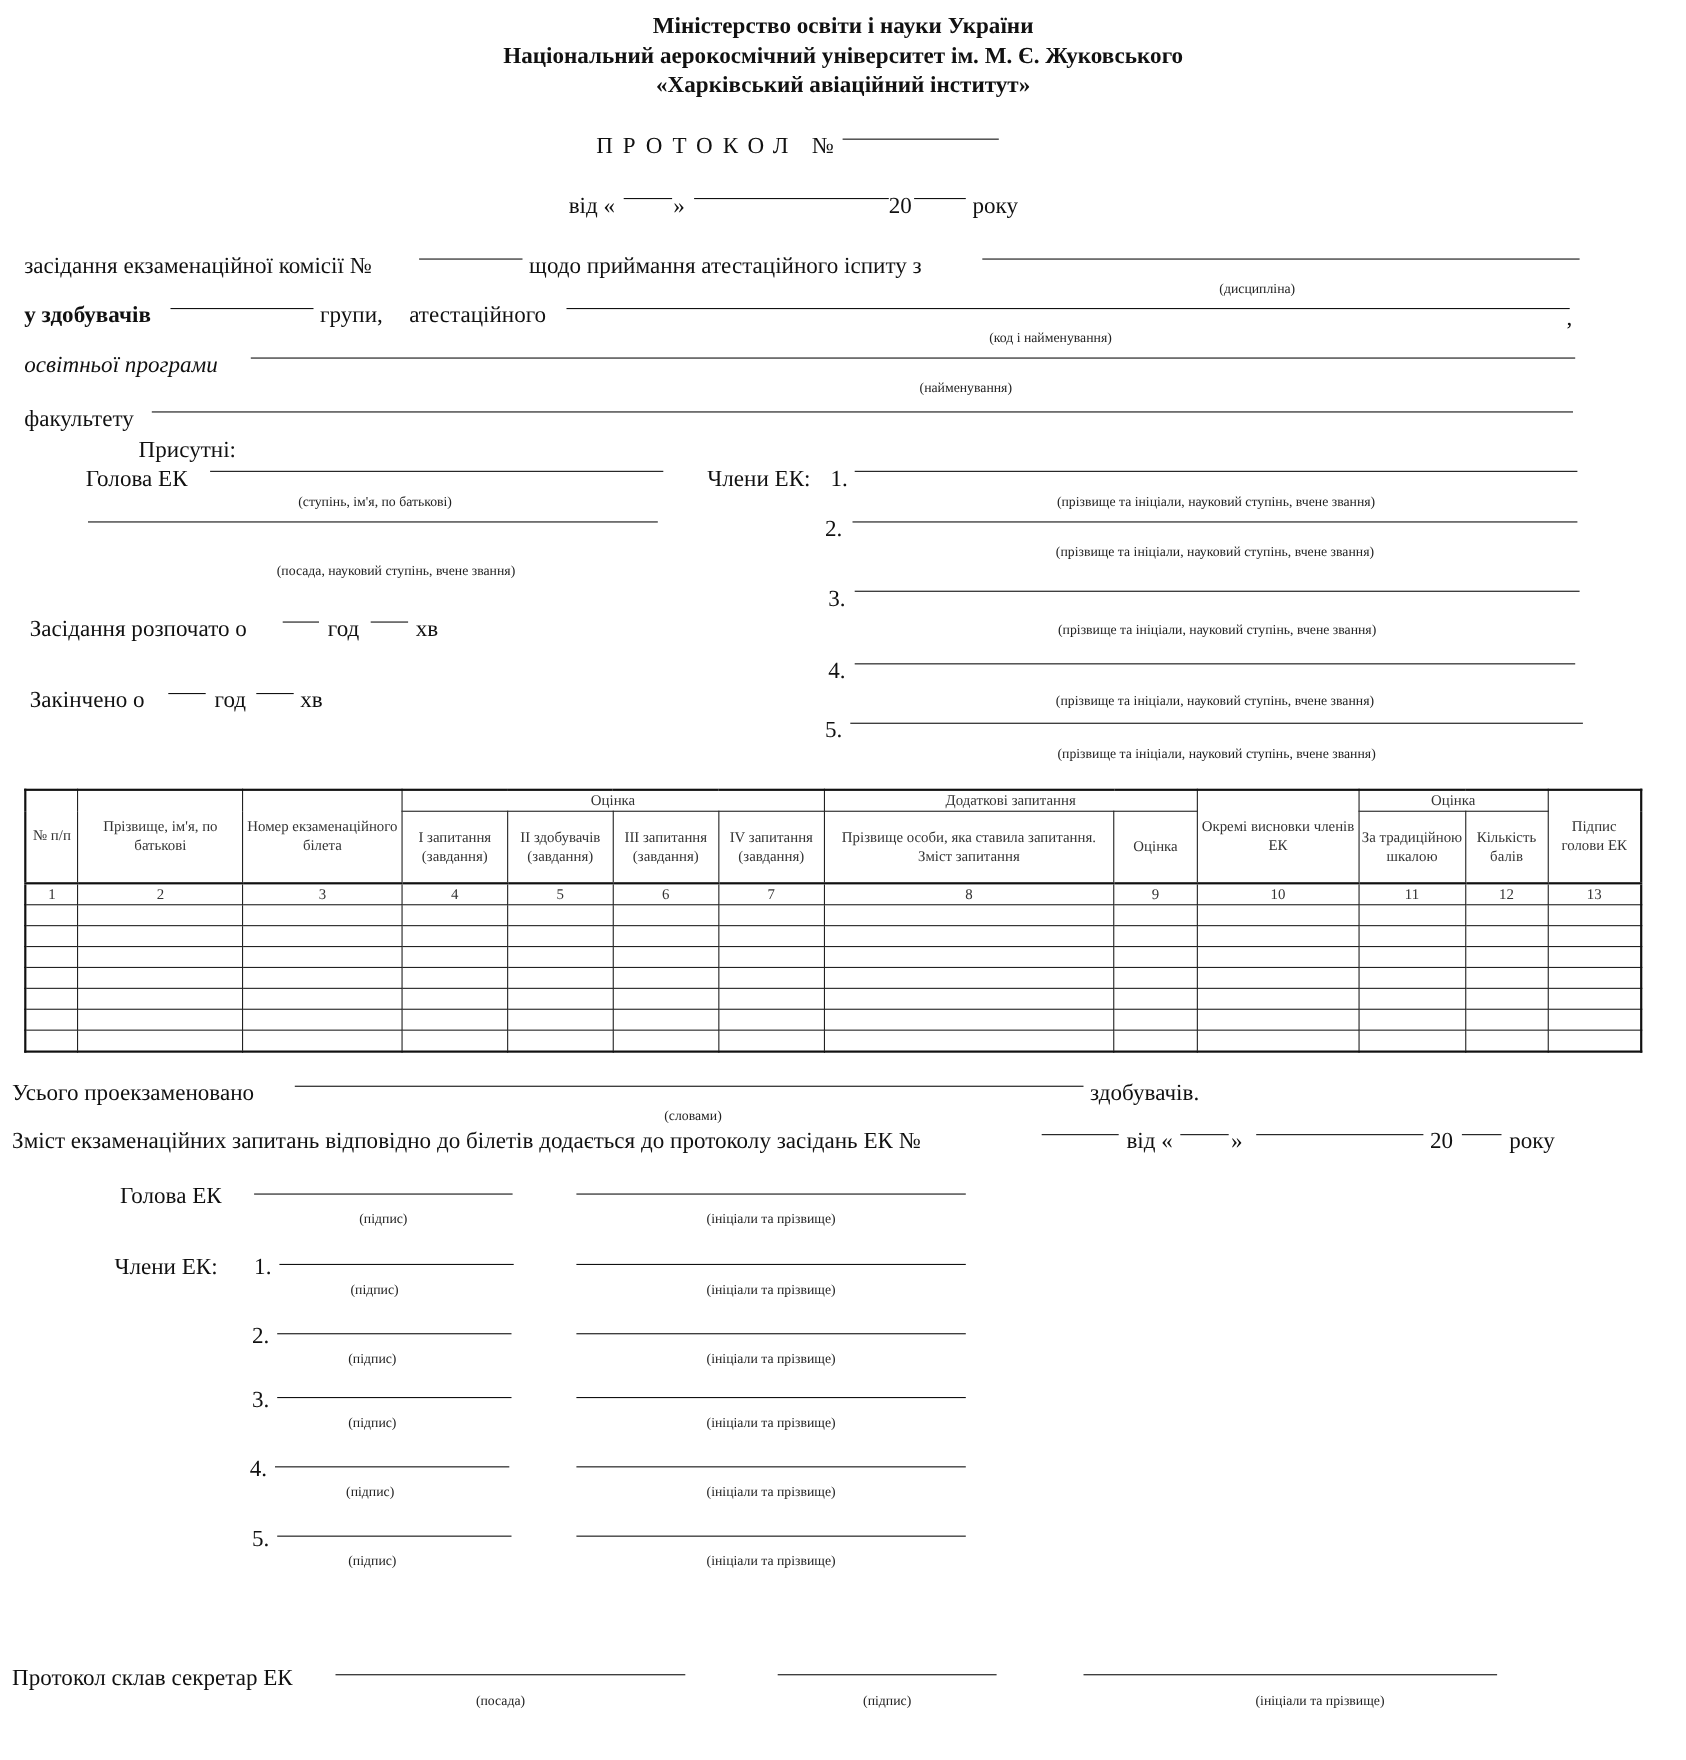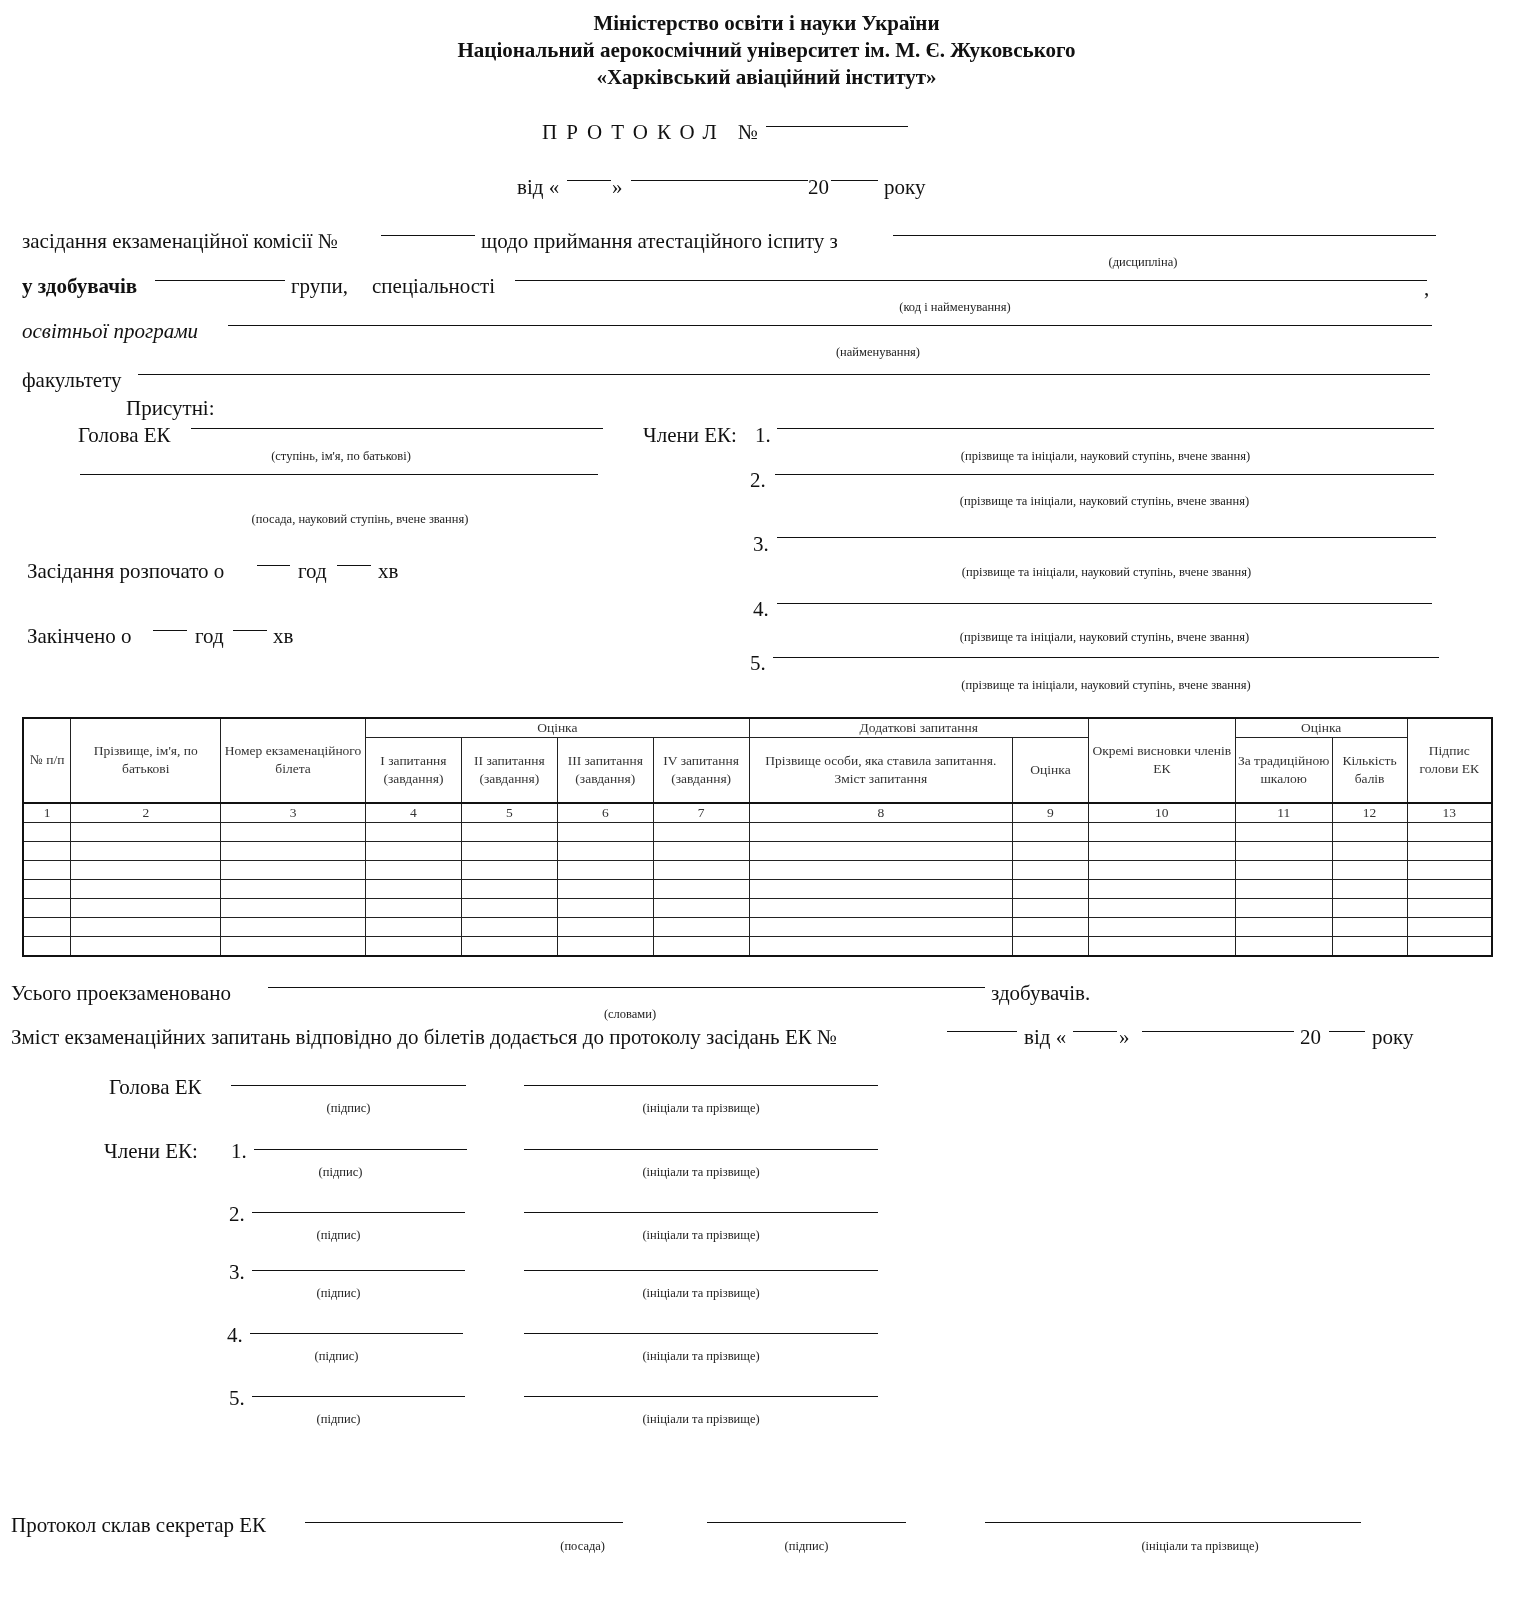--- a/index.html
+++ b/index.html
@@ -42,21 +42,21 @@
 
 <div class="abs t" style="left:22px; top:229px;">засідання екзаменаційної комісії №</div>
 <div class="line field" style="left:381px; top:235px; width:94px;"></div>
 <div class="abs t" style="left:481px; top:229px;">щодо приймання атестаційного іспиту з</div>
 <div class="line field" style="left:893px; top:235px; width:543px;"></div>
 <div class="cap" style="left:893px; top:255px; width:500px;">(дисципліна)</div>
 
 <div class="abs t" style="left:22px; top:274px;font-weight:bold;">у здобувачів</div>
 <div class="line field" style="left:155px; top:280px; width:130px;"></div>
 <div class="abs t" style="left:291px; top:274px;">групи,</div>
-<div class="abs t" style="left:372px; top:274px;">спеціальності</div>
+<div class="abs t" style="left:372px; top:274px;">атестаційного</div>
 <div class="line field" style="left:515px; top:280px; width:912px;"></div>
 <div class="abs t" style="left:1424px; top:276px;">,</div>
 <div class="cap" style="left:700px; top:300px; width:510px;">(код і найменування)</div>
 
 <div class="abs t" style="left:22px; top:319px;font-style:italic;">освітньої програми</div>
 <div class="line field" style="left:228px; top:325px; width:1204px;"></div>
 <div class="cap" style="left:628px; top:345px; width:500px;">(найменування)</div>
 
 <div class="abs t" style="left:22px; top:368px;">факультету</div>
 <div class="line field" style="left:138px; top:374px; width:1292px;"></div>
@@ -121,21 +121,21 @@
     <th rowspan="2">Прізвище, ім'я, по батькові</th>
     <th rowspan="2">Номер екзаменаційного білета</th>
     <th colspan="4">Оцінка</th>
     <th colspan="2">Додаткові запитання</th>
     <th rowspan="2">Окремі висновки членів ЕК</th>
     <th colspan="2">Оцінка</th>
     <th rowspan="2">Підпис голови ЕК</th>
   </tr>
   <tr class="sub">
     <th>I запитання (завдання)</th>
-    <th>II запитання (завдання)</th>
+    <th>II здобувачів (завдання)</th>
     <th>III запитання (завдання)</th>
     <th>IV запитання (завдання)</th>
     <th>Прізвище особи, яка ставила запитання. Зміст запитання</th>
     <th>Оцінка</th>
     <th>За традиційною шкалою</th>
     <th>Кількість балів</th>
   </tr>
   </tbody>
     <tbody id="table-body">
       <tr class="nums">
@@ -306,17 +306,17 @@
        <div class="cap" style="left:524px; top:1349px; width:354px;">(ініціали та прізвище)</div>
     <div class="abs t" style="left:229px; top:1386px;">5.</div>
        <div class="line field" style="left:252px; top:1396px; width:213px;"></div>
        <div class="cap" style="left:232px; top:1412px; width:213px;">(підпис)</div>
        <div class="line field" style="left:524px; top:1396px; width:354px;"></div>
        <div class="cap" style="left:524px; top:1412px; width:354px;">(ініціали та прізвище)</div>
   </div>
 
 <div class="abs t" style="left:11px; top:1513px;">Протокол склав секретар ЕК</div>
 <div class="line field" style="left:305px; top:1522px; width:318px;"></div>
-<div class="cap" style="left:305px; top:1539px; width:300px;text-align:right;">(посада)</div>
+<div class="cap" style="left:305px; top:1539px; width:300px;">(посада)</div>
 <div class="line field" style="left:707px; top:1522px; width:199px;"></div>
 <div class="cap" style="left:707px; top:1539px; width:199px;">(підпис)</div>
 <div class="line field" style="left:985px; top:1522px; width:376px;"></div>
 <div class="cap" style="left:1050px; top:1539px; width:300px;">(ініціали та прізвище)</div>
 
 </body></html>

